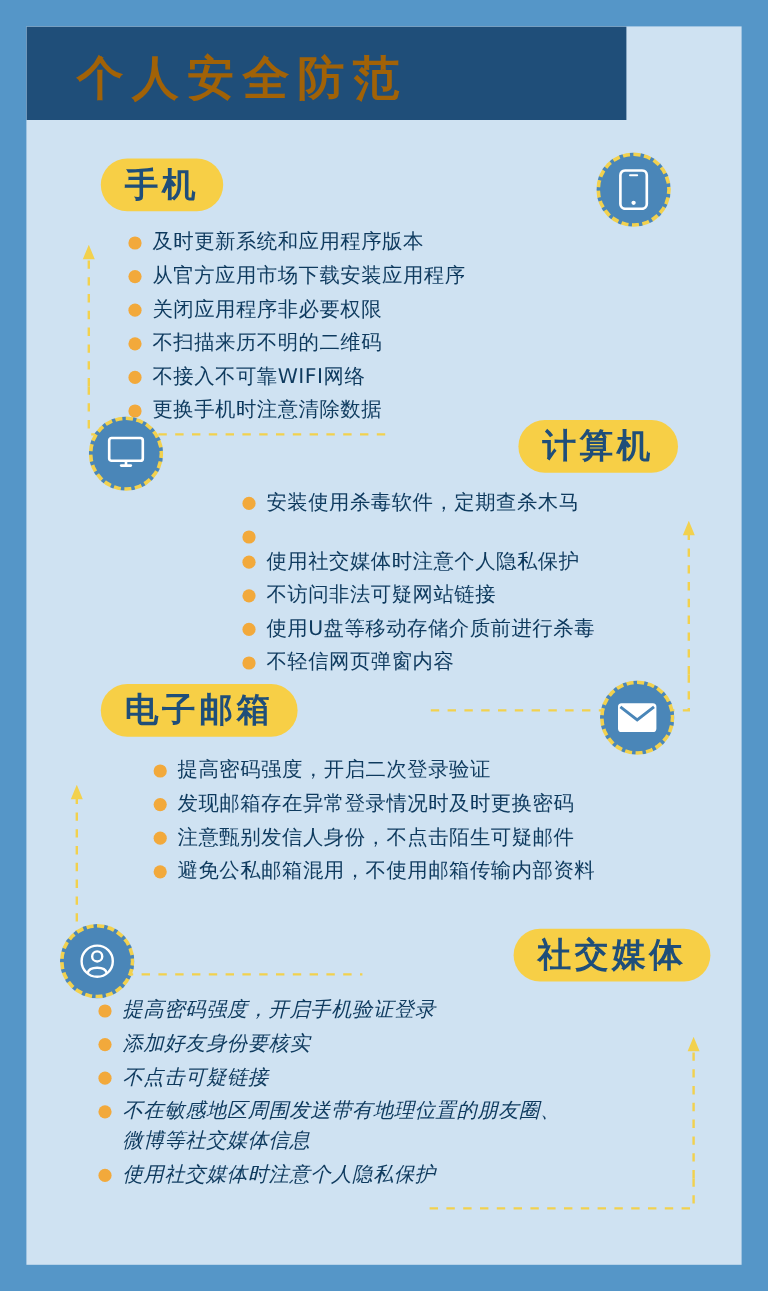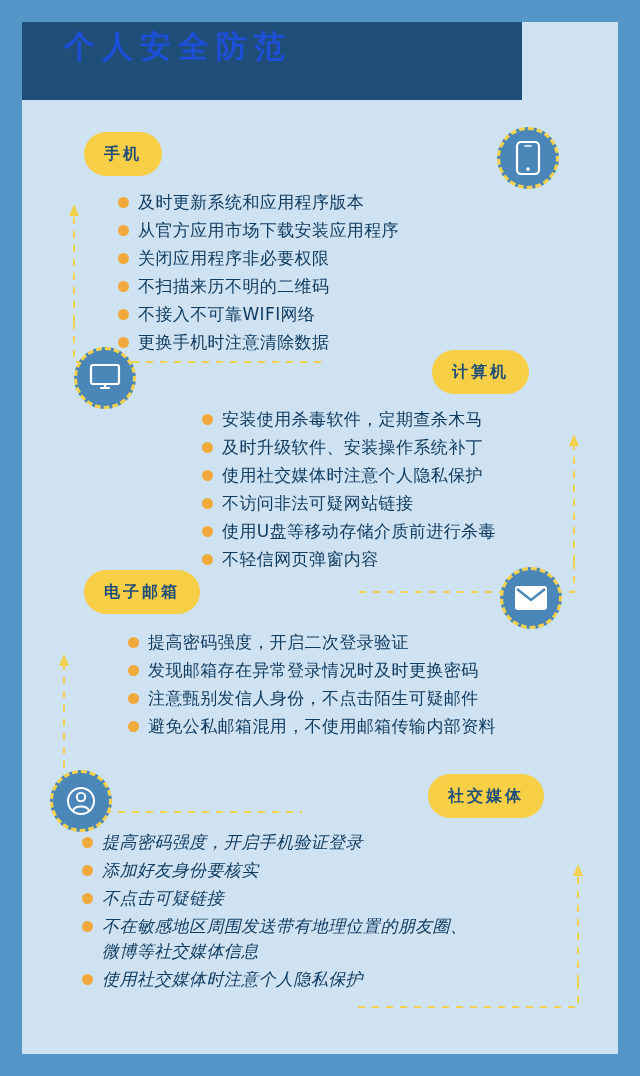--- a/index.html
+++ b/index.html
@@ -34,23 +34,23 @@
     position: absolute;
     left: 0;
     top: 0;
     width: 500px;
     height: 78px;
     background: #1f4e79;
   }
   .header-title {
     position: absolute;
     left: 42px;
-    top: 4px;
-    color: #1d4ed8;
-    font-size: 31px;
+    top: 16px;
+    color: #a16207;
+    font-size: 39px;
     font-weight: bold;
     letter-spacing: 7px;
     font-family: "DejaVu Sans", sans-serif;
     white-space: nowrap;
   }
   svg.deco {
     position: absolute;
     left: 0;
     top: 0;
     width: 100%;
@@ -61,21 +61,21 @@
   .pill {
     position: absolute;
     background: #f7cf46;
     border-radius: 22px;
     height: 44px;
     display: flex;
     align-items: center;
     justify-content: center;
     padding: 0 20px;
     color: #1f4e79;
-    font-size: 16px;
+    font-size: 28px;
     font-weight: bold;
     letter-spacing: 3px;
     font-family: "DejaVu Sans", sans-serif;
     white-space: nowrap;
     box-sizing: border-box;
   }
   
   .badge {
     position: absolute;
     width: 62px;
@@ -145,21 +145,21 @@
     <div class="header-title">个人安全防范</div>
 
     <div class="pill" style="left:62px; top:110px;">手机</div>
     <div class="badge" style="left:475px; top:105px;">
       <svg width="26" height="34" viewBox="0 0 26 34">
         <rect x="2" y="1" width="22" height="32" rx="4" fill="none" stroke="#ffffff" stroke-width="2.2"></rect>
         <line x1="10" y1="5" x2="16" y2="5" stroke="#ffffff" stroke-width="1.6" stroke-linecap="round"></line>
         <circle cx="13" cy="28" r="1.8" fill="#ffffff"></circle>
       </svg>
     </div>
-    <div class="list" style="left:96px; top:168px; width:420px;">
+    <div class="list" style="left:85px; top:168px; width:420px;">
       <div class="item">
           <span class="dot"></span>
           <span class="txt">及时更新系统和应用程序版本</span>
         </div>
       <div class="item">
           <span class="dot"></span>
           <span class="txt">从官方应用市场下载安装应用程序</span>
         </div>
       <div class="item">
           <span class="dot"></span>
@@ -187,21 +187,20 @@
         <line x1="16" y1="21" x2="16" y2="25" stroke="#ffffff" stroke-width="2.2"></line>
       </svg>
     </div>
     <div class="list" style="left:180px; top:385px; width:420px;">
       <div class="item">
           <span class="dot"></span>
           <span class="txt">安装使用杀毒软件，定期查杀木马</span>
         </div>
       <div class="item">
           <span class="dot"></span>
-          <span class="txt">及时升级软件、安装操作系统补丁</span>
         </div>
       <div class="item">
           <span class="dot"></span>
           <span class="txt">使用社交媒体时注意个人隐私保护</span>
         </div>
       <div class="item">
           <span class="dot"></span>
           <span class="txt">不访问非法可疑网站链接</span>
         </div>
       <div class="item">

